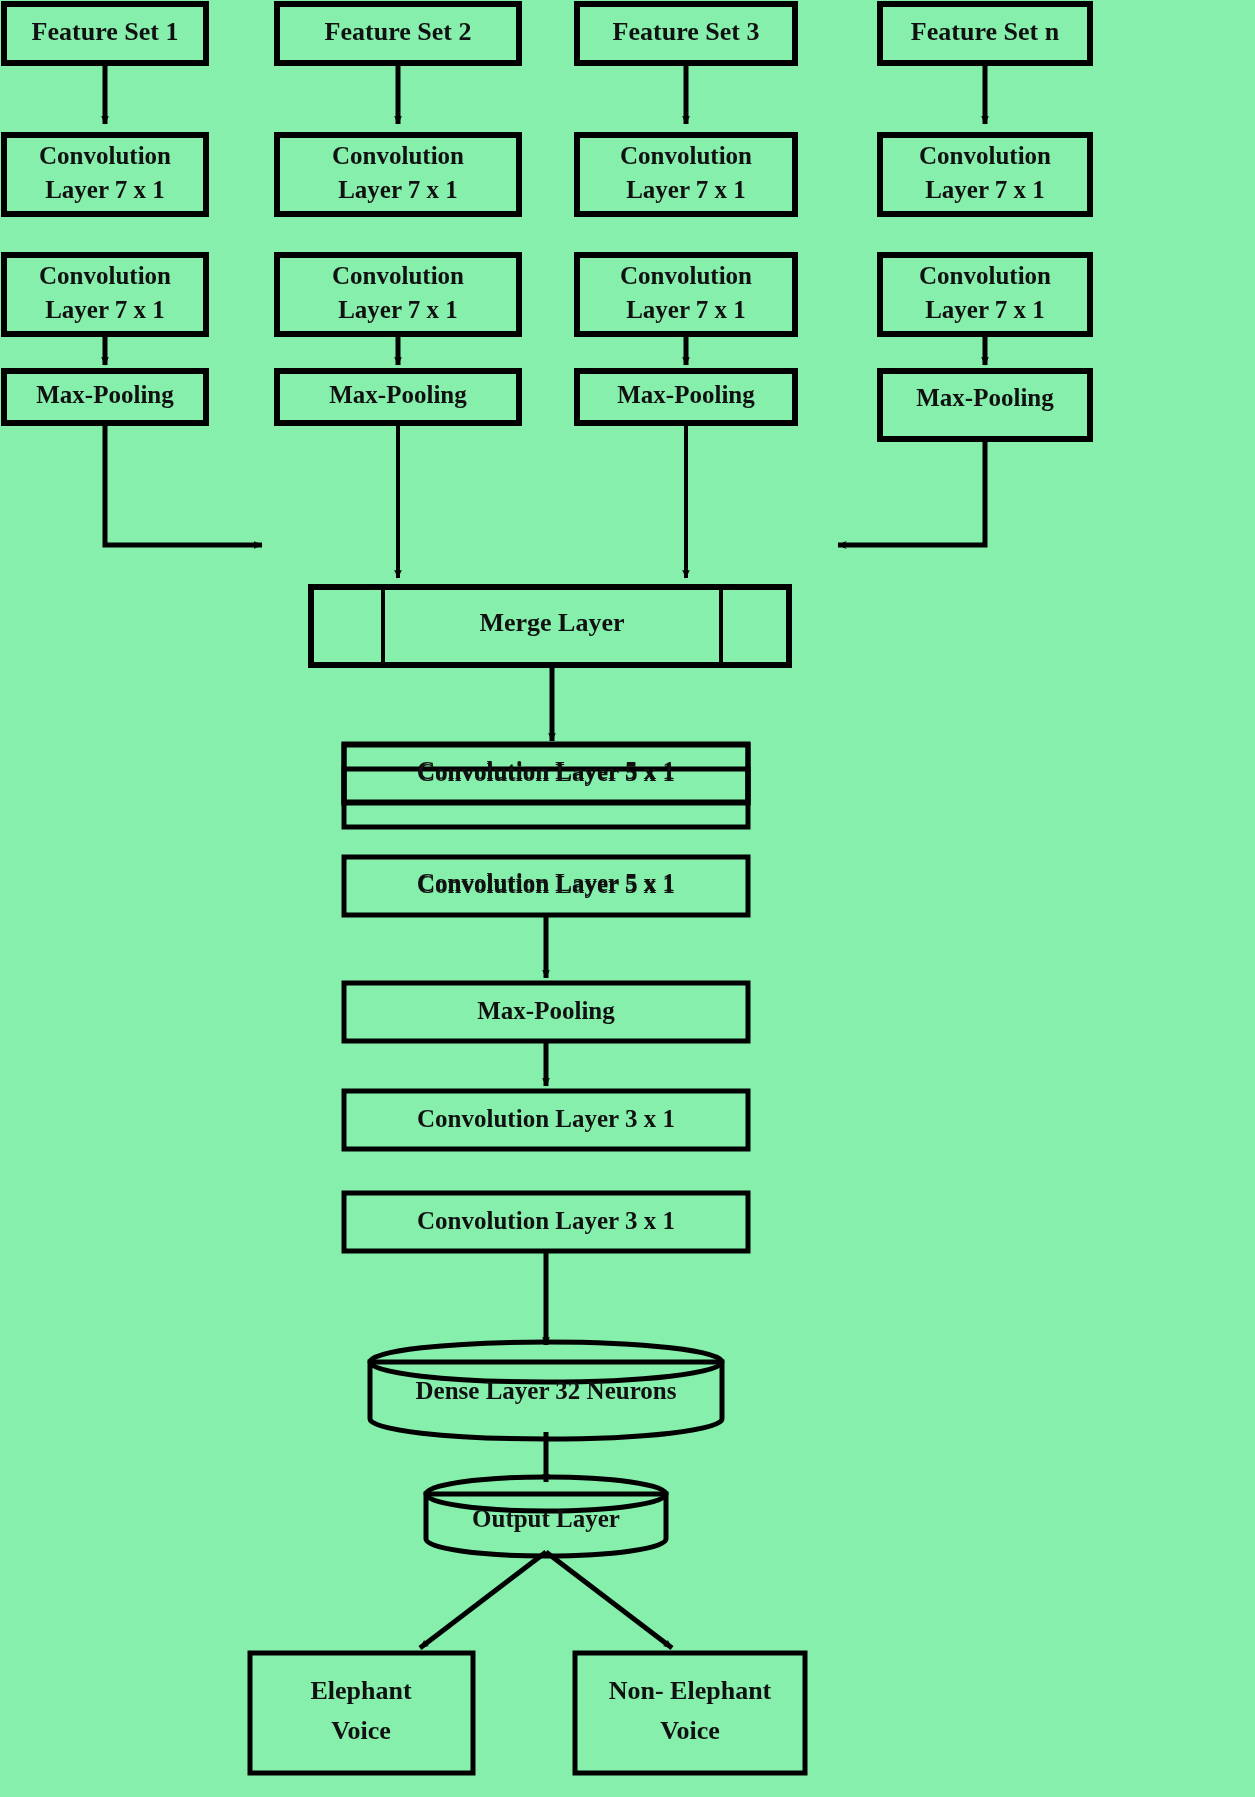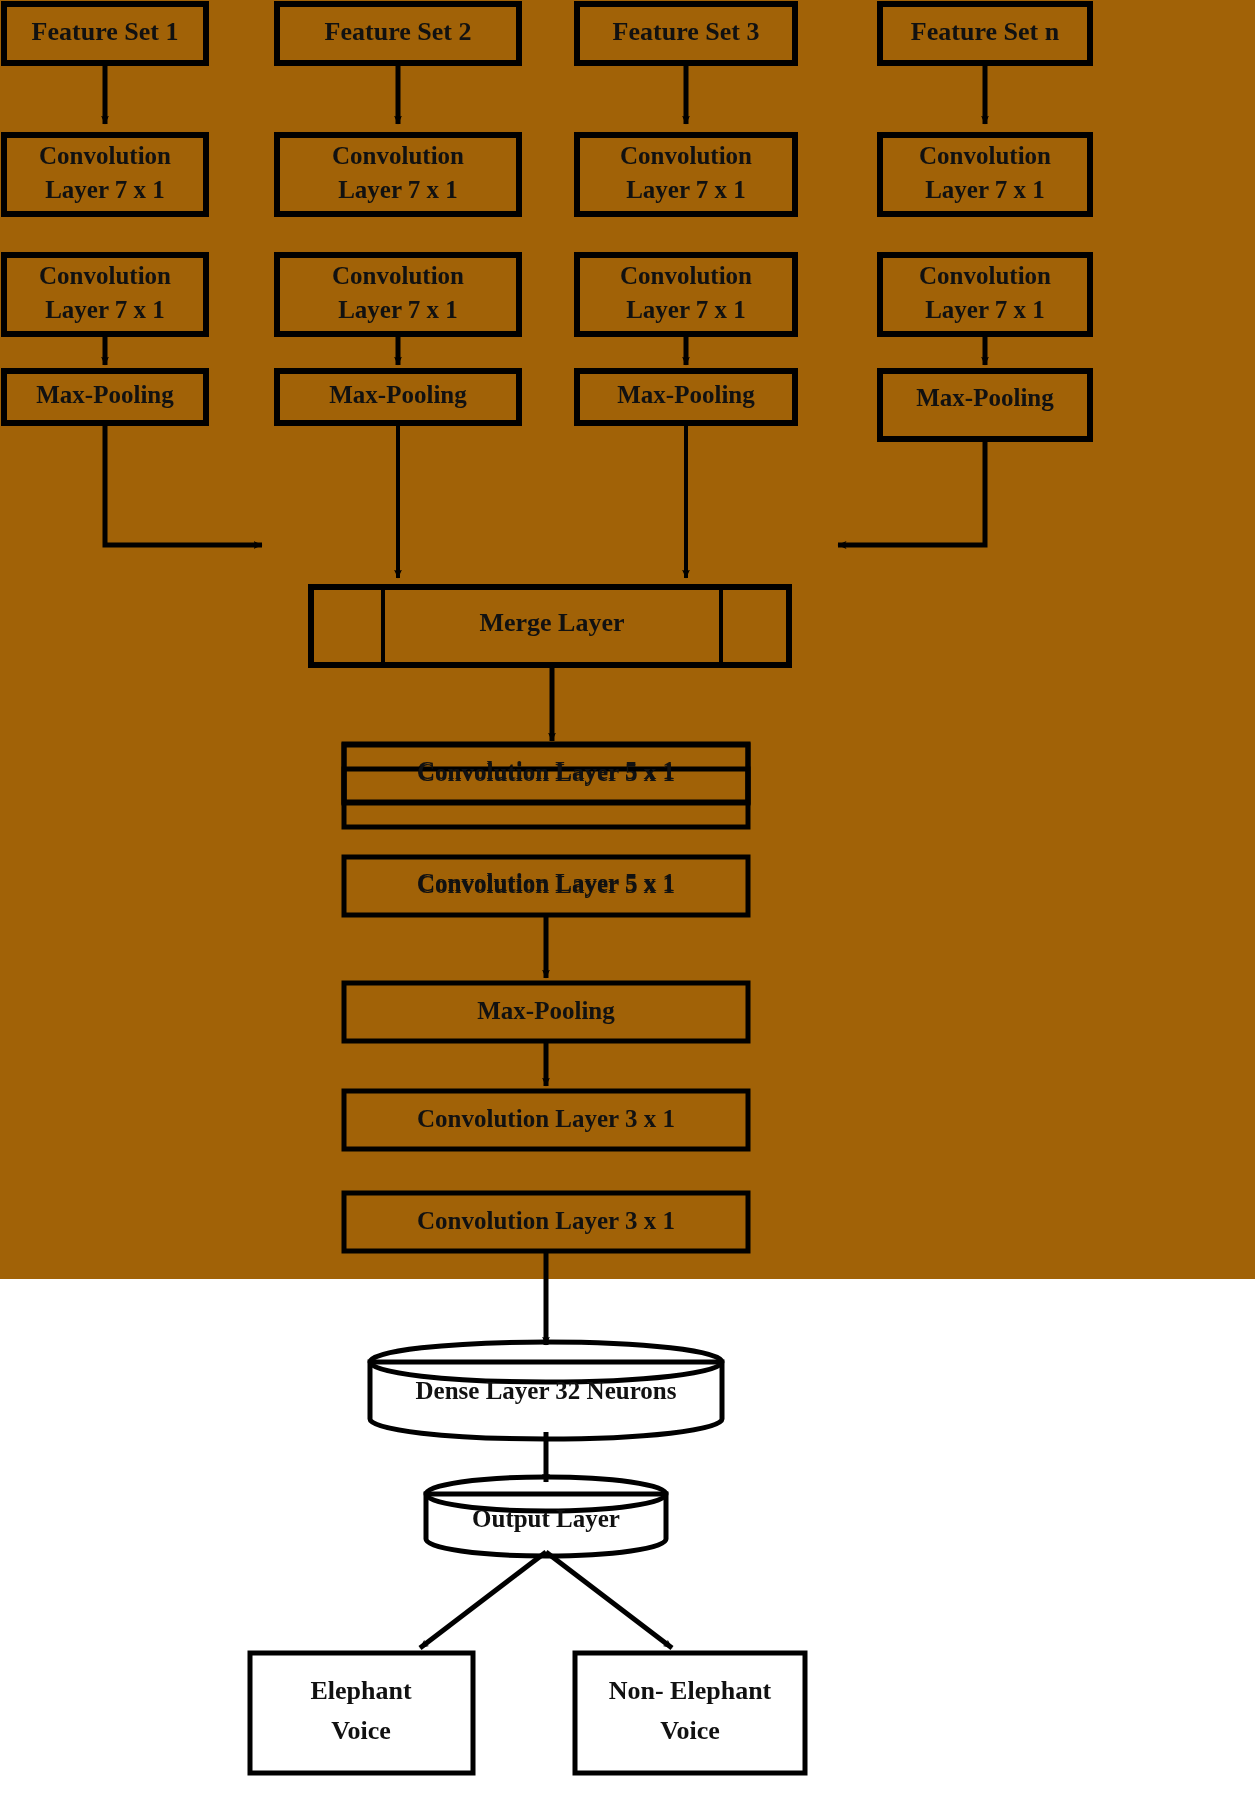--- a/index.html
+++ b/index.html
@@ -1,17 +1,17 @@
 <!DOCTYPE html>
 <html><head>
 <meta charset="utf-8">
 <style>
   html,body{margin:0;padding:0;background:#ffffff;}
   body{width:1255px;height:1797px;overflow:hidden;font-family:"Liberation Serif",serif;}
-  #diagram-root{position:relative;width:1255px;height:1279px;background:#a16207;}
+  #diagram-root{position:relative;width:1255px;height:1797px;background:#86efac;}
   svg{display:block;}
   .box-fill{fill:#ffffff;}
   .stroke{stroke:#000000;fill:none;}
   .lbl{font-family:"Liberation Serif",serif;font-weight:bold;fill:#111111;text-anchor:middle;dominant-baseline:middle;}
   .lbl-26{font-size:26px;}
   .lbl-25{font-size:25px;}
 </style>
 </head>
 <body>
 

